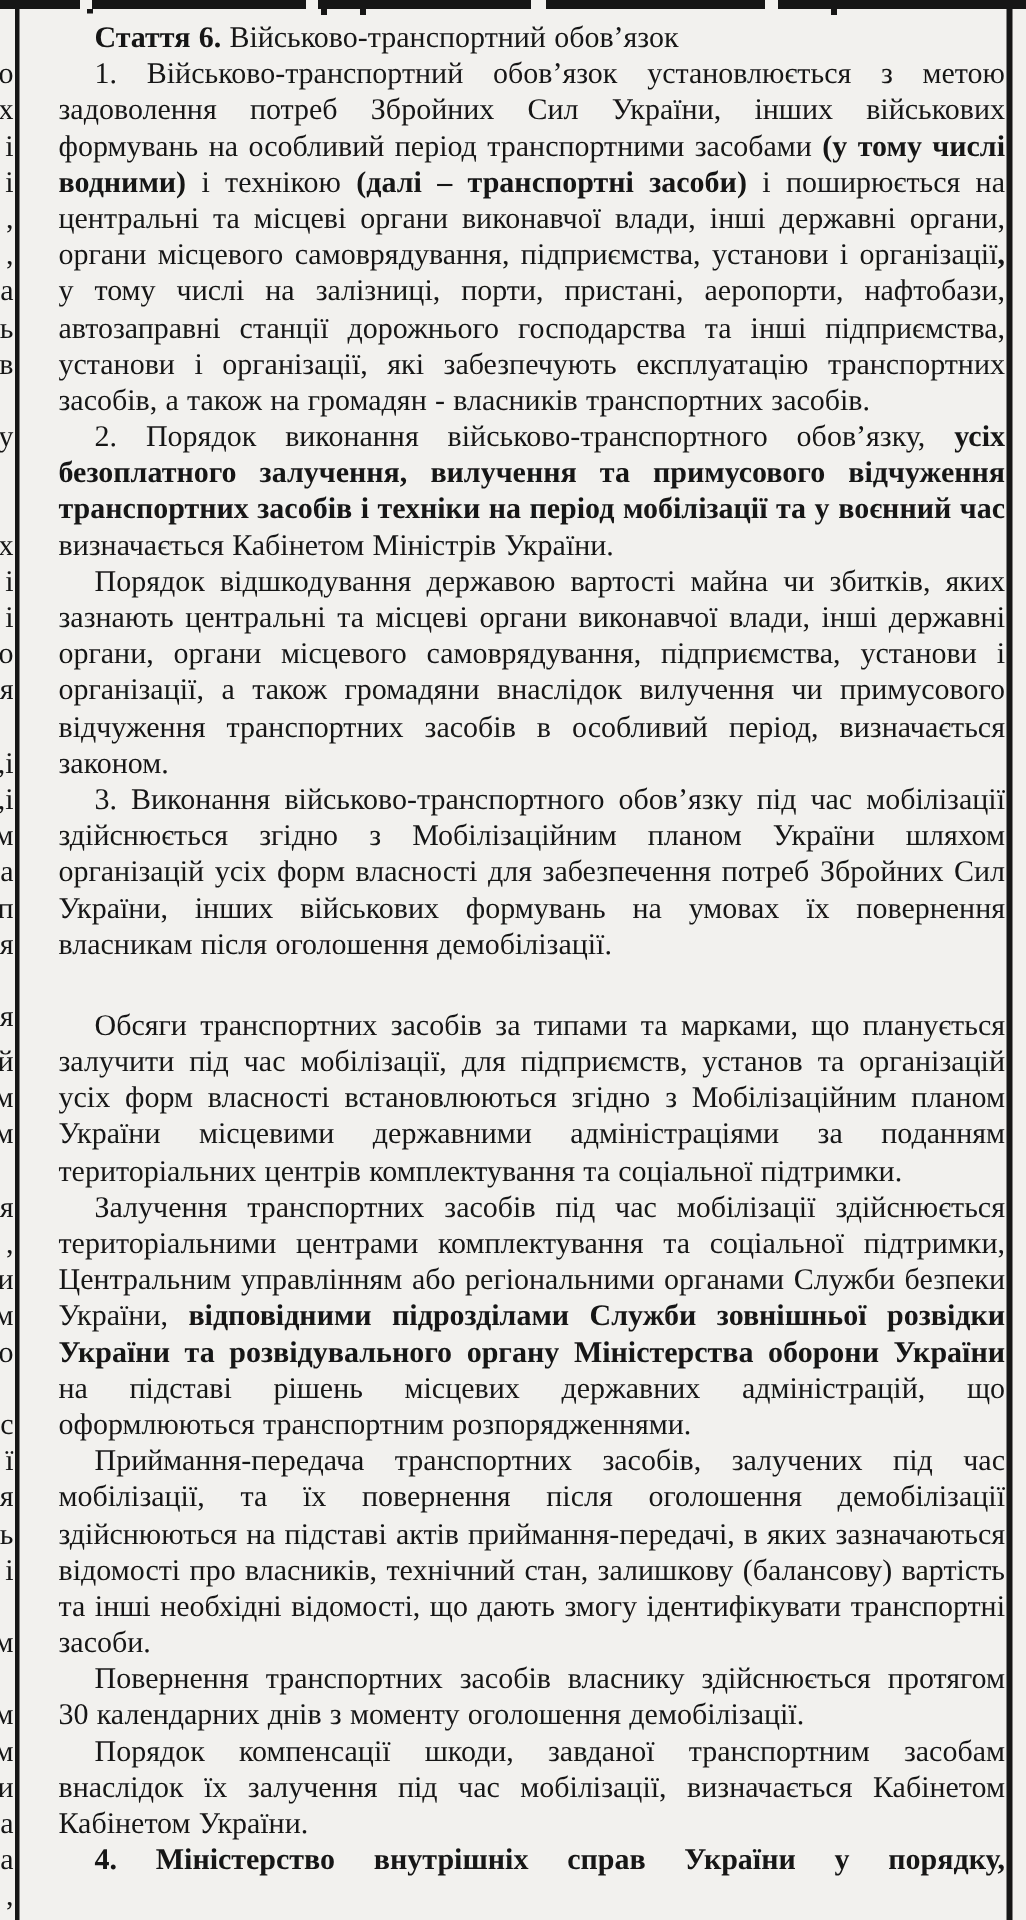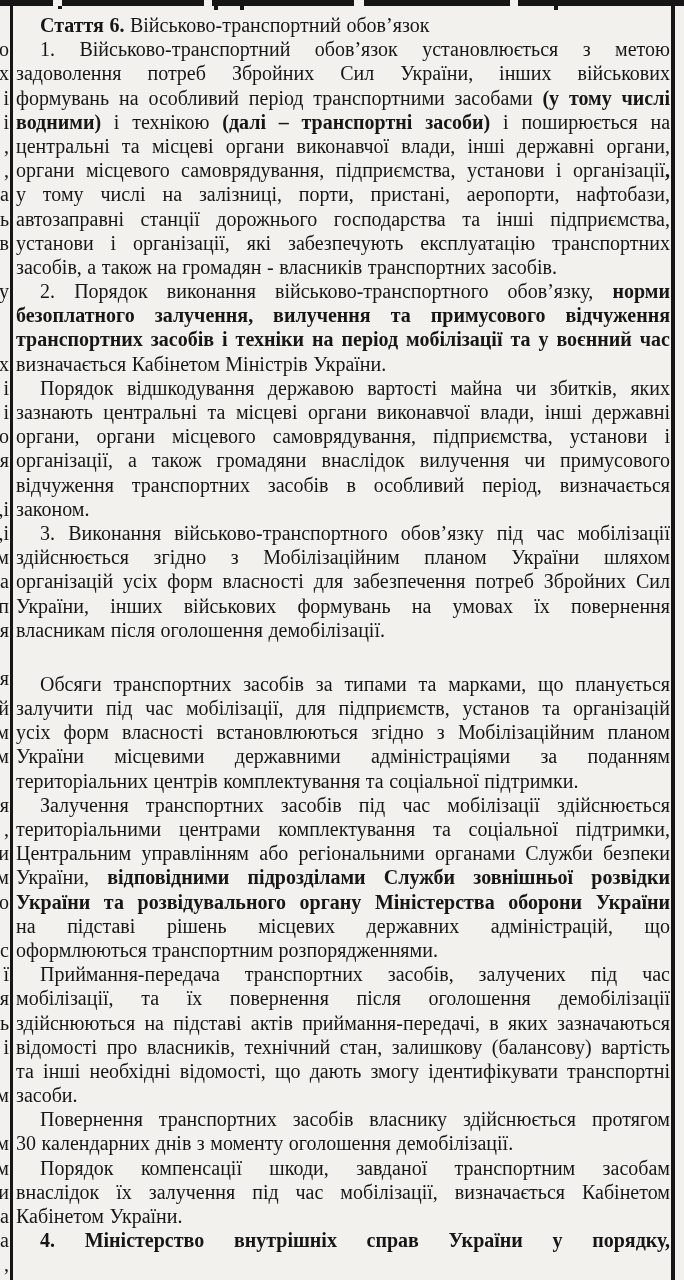--- a/index.html
+++ b/index.html
@@ -39,20 +39,21 @@
 
   
   .text{
     position:absolute;left:16px;top:13px;width:654px;
     font-size:20px;line-height:24.2px;
   }
   .line{
     height:24.2px;overflow:hidden;
     text-align:justify;text-align-last:justify;
     word-spacing:0.5px;
+    margin-left:23px;
   }
   .line.noj{text-align:left;text-align-last:auto;}
   .line.ind{text-indent:24px;}
   .blankline{height:30px;}
   b{font-weight:bold;}
 </style>
 </head>
 <body>
 
 <div class="page">
@@ -125,21 +126,21 @@
       <div class="line ind"><span>1. Військово-транспортний обов’язок установлюється з метою</span></div>
       <div class="line"><span>задоволення потреб Збройних Сил України, інших військових</span></div>
       <div class="line"><span>формувань на особливий період транспортними засобами </span><b>(у тому числі</b></div>
       <div class="line"><b>водними)</b><span> і технікою </span><b>(далі – транспортні засоби)</b><span> і поширюється на</span></div>
       <div class="line"><span>центральні та місцеві органи виконавчої влади, інші державні органи,</span></div>
       <div class="line"><span>органи місцевого самоврядування, підприємства, установи і організації</span><b>,</b></div>
       <div class="line"><span>у тому числі на залізниці, порти, пристані, аеропорти, нафтобази,</span></div>
       <div class="line"><span>автозаправні станції дорожнього господарства та інші підприємства,</span></div>
       <div class="line"><span>установи і організації, які забезпечують експлуатацію транспортних</span></div>
       <div class="line noj"><span>засобів, а також на громадян - власників транспортних засобів.</span></div>
-      <div class="line ind"><span>2. Порядок виконання військово-транспортного обов’язку, </span><b>норми</b></div>
+      <div class="line ind"><span>2. Порядок виконання військово-транспортного обов’язку, </span><b>усіх</b></div>
       <div class="line"><b>безоплатного залучення, вилучення та примусового відчуження</b></div>
       <div class="line"><b>транспортних засобів і техніки на період мобілізації та у воєнний час</b></div>
       <div class="line noj"><span>визначається Кабінетом Міністрів України.</span></div>
       <div class="line ind"><span>Порядок відшкодування державою вартості майна чи збитків, яких</span></div>
       <div class="line"><span>зазнають центральні та місцеві органи виконавчої влади, інші державні</span></div>
       <div class="line"><span>органи, органи місцевого самоврядування, підприємства, установи і</span></div>
       <div class="line"><span>організації, а також громадяни внаслідок вилучення чи примусового</span></div>
       <div class="line"><span>відчуження транспортних засобів в особливий період, визначається</span></div>
       <div class="line noj"><span>законом.</span></div>
       <div class="line ind"><span>3. Виконання військово-транспортного обов’язку під час мобілізації</span></div>

